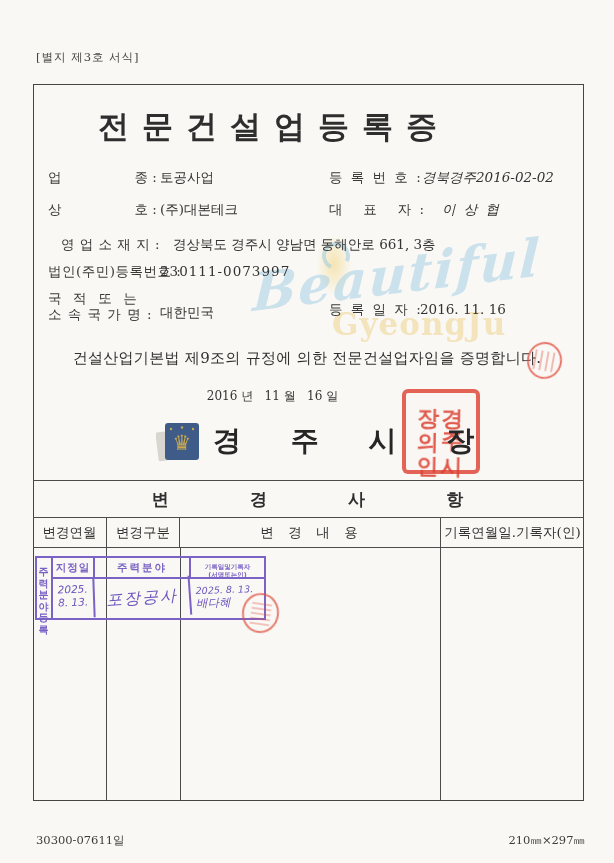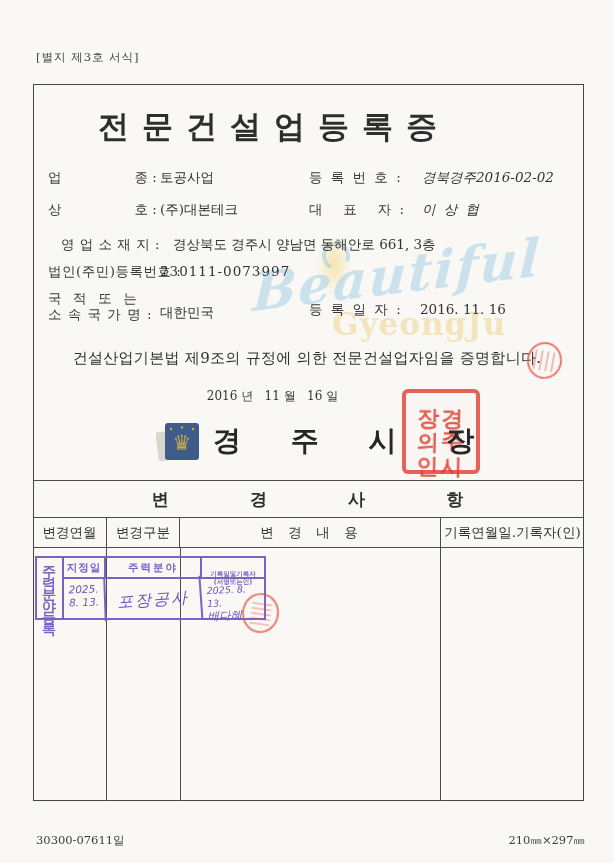--- a/index.html
+++ b/index.html
@@ -22,21 +22,21 @@
     background:radial-gradient(ellipse at 50% 45%,rgba(242,212,122,.55),rgba(242,212,122,0) 70%);}
   .wm-symbol::after{content:"";position:absolute;left:6px;top:4px;width:20px;height:20px;
     border:4px solid rgba(140,195,225,.45);border-radius:50%;border-bottom-color:transparent;transform:rotate(-20deg);}
   .wm-line1{left:252px;top:244px;font-size:52px;font-style:italic;font-weight:bold;
     color:rgba(140,196,226,.42);transform:rotate(-7deg) skewX(-10deg);letter-spacing:2px;}
   .wm-line2{left:332px;top:306px;font-size:31px;font-weight:bold;color:rgba(238,207,130,.5);letter-spacing:1px;}
   
   .lbl{font-size:13.5px;white-space:pre;color:#383838;}
   .val{font-size:13.5px;white-space:pre;color:#333;}
   .r1{top:169px;} .r2{top:201px;} .r3{top:236px;margin-left:13px;} .r4{top:263px;}
-  .lx{left:48px;} .vx{left:160px;} .lx2{left:309px;} .vx2{left:422px;font-style:italic;} .ls2{letter-spacing:2px;} .ls1{letter-spacing:1px;} .ls05{letter-spacing:.5px;}
+  .lx{left:48px;} .vx{left:160px;} .lx2{left:309px;} .vx2{left:422px;font-style:italic;} .ls2{letter-spacing:2px;margin-left:20px;} .ls1{letter-spacing:1px;} .ls05{letter-spacing:.5px;}
   .nat1{left:48px;top:290px;} .nat2{left:48px;top:306px;} .natv{left:160px;top:304px;}
   .regd-l{left:309px;top:301px;} .regd-v{left:420px;top:301px;}
   
   .statement{left:0;top:349px;width:614px;text-align:center;font-size:15px;letter-spacing:.3px;color:#2f2f2f;}
   .stmt-stamp{left:527px;top:342px;width:31px;height:33px;border:2.5px solid rgba(224,74,58,.75);
     border-radius:50%;transform:rotate(10deg);
     background:repeating-linear-gradient(90deg,rgba(224,74,58,.35) 0 2px,transparent 2px 6px);
     background-size:70% 60%;background-position:50% 50%;background-repeat:no-repeat;filter:blur(.3px);}
   
   .issue-date{left:0;top:388px;width:545px;text-align:center;font-size:12px;color:#333;}
@@ -58,31 +58,31 @@
   .c1{width:74px;border-right:1.4px solid #4c4c4c;}
   .c2{width:73px;border-right:1.4px solid #4c4c4c;}
   .c3{flex:1;border-right:1.4px solid #4c4c4c;letter-spacing:2px;}
   .c4{width:143px;font-size:13px;}
   .sec-body{position:relative;height:253px;}
   .vline{position:absolute;top:0;bottom:0;width:1.4px;background:#4c4c4c;}
   .vl1{left:73px;} .vl2{left:146.5px;} .vl3{left:407px;}
   
   .pstamp{left:35px;top:556px;width:231px;height:64px;border:2px solid #7b63c6;box-sizing:border-box;
     display:flex;color:#7b63c6;z-index:3;background:rgba(255,255,255,.0);}
-  .pside{width:27px;border-right:2px solid #7b63c6;box-sizing:border-box;
-    font-family:Liberation Sans, sans-serif;font-size:14px;line-height:11.5px;
+  .pside{width:16px;border-right:2px solid #7b63c6;box-sizing:border-box;
+    font-family:Liberation Sans, sans-serif;font-size:10px;line-height:11.5px;
     font-weight:bold;text-align:center;padding-top:8px;word-break:break-all;letter-spacing:1px;}
   .pmain{flex:1;display:flex;flex-direction:column;border-radius:11px;}
   .phrow{display:flex;height:21px;box-sizing:border-box;font-family:"DejaVu Sans","Liberation Sans",sans-serif;font-weight:bold;}
   .ph1{width:42px;border-right:2px solid #7b63c6;border-bottom:2px solid #7b63c6;box-sizing:border-box;
     font-size:10.5px;display:flex;align-items:center;justify-content:center;letter-spacing:1px;}
   .ph2{width:96px;border-right:2px solid #7b63c6;border-bottom:2px solid #7b63c6;box-sizing:border-box;
     font-size:10.5px;display:flex;align-items:center;justify-content:center;letter-spacing:2px;}
   .ph3{flex:1;border-bottom:2px solid #7b63c6;box-sizing:border-box;font-size:6.5px;line-height:7.5px;
-    text-align:center;padding-top:13px;letter-spacing:0;}
+    text-align:center;padding-top:6px;letter-spacing:0;}
   .pvrow{display:flex;flex:1;}
   .hand{font-family:"DejaVu Sans","Liberation Sans",sans-serif;font-style:italic;color:#6d54bb;}
   .pv1{width:42px;border-right:2px solid #7b63c6;box-sizing:border-box;font-size:10.5px;line-height:13px;
     text-align:center;padding-top:4px;transform:rotate(-2deg);}
   .pv2{width:96px;border-right:2px solid #7b63c6;box-sizing:border-box;font-size:16px;
     display:flex;align-items:center;justify-content:center;transform:rotate(-4deg);letter-spacing:2px;}
   .pv3{flex:1;font-size:9.5px;line-height:13px;padding:4px 0 0 5px;transform:rotate(-2deg);}
   .pv3 .nm{font-size:11.5px;}
   
   .rec-seal{left:242px;top:593px;width:33px;height:36px;border:2.5px solid rgba(222,74,58,.7);

